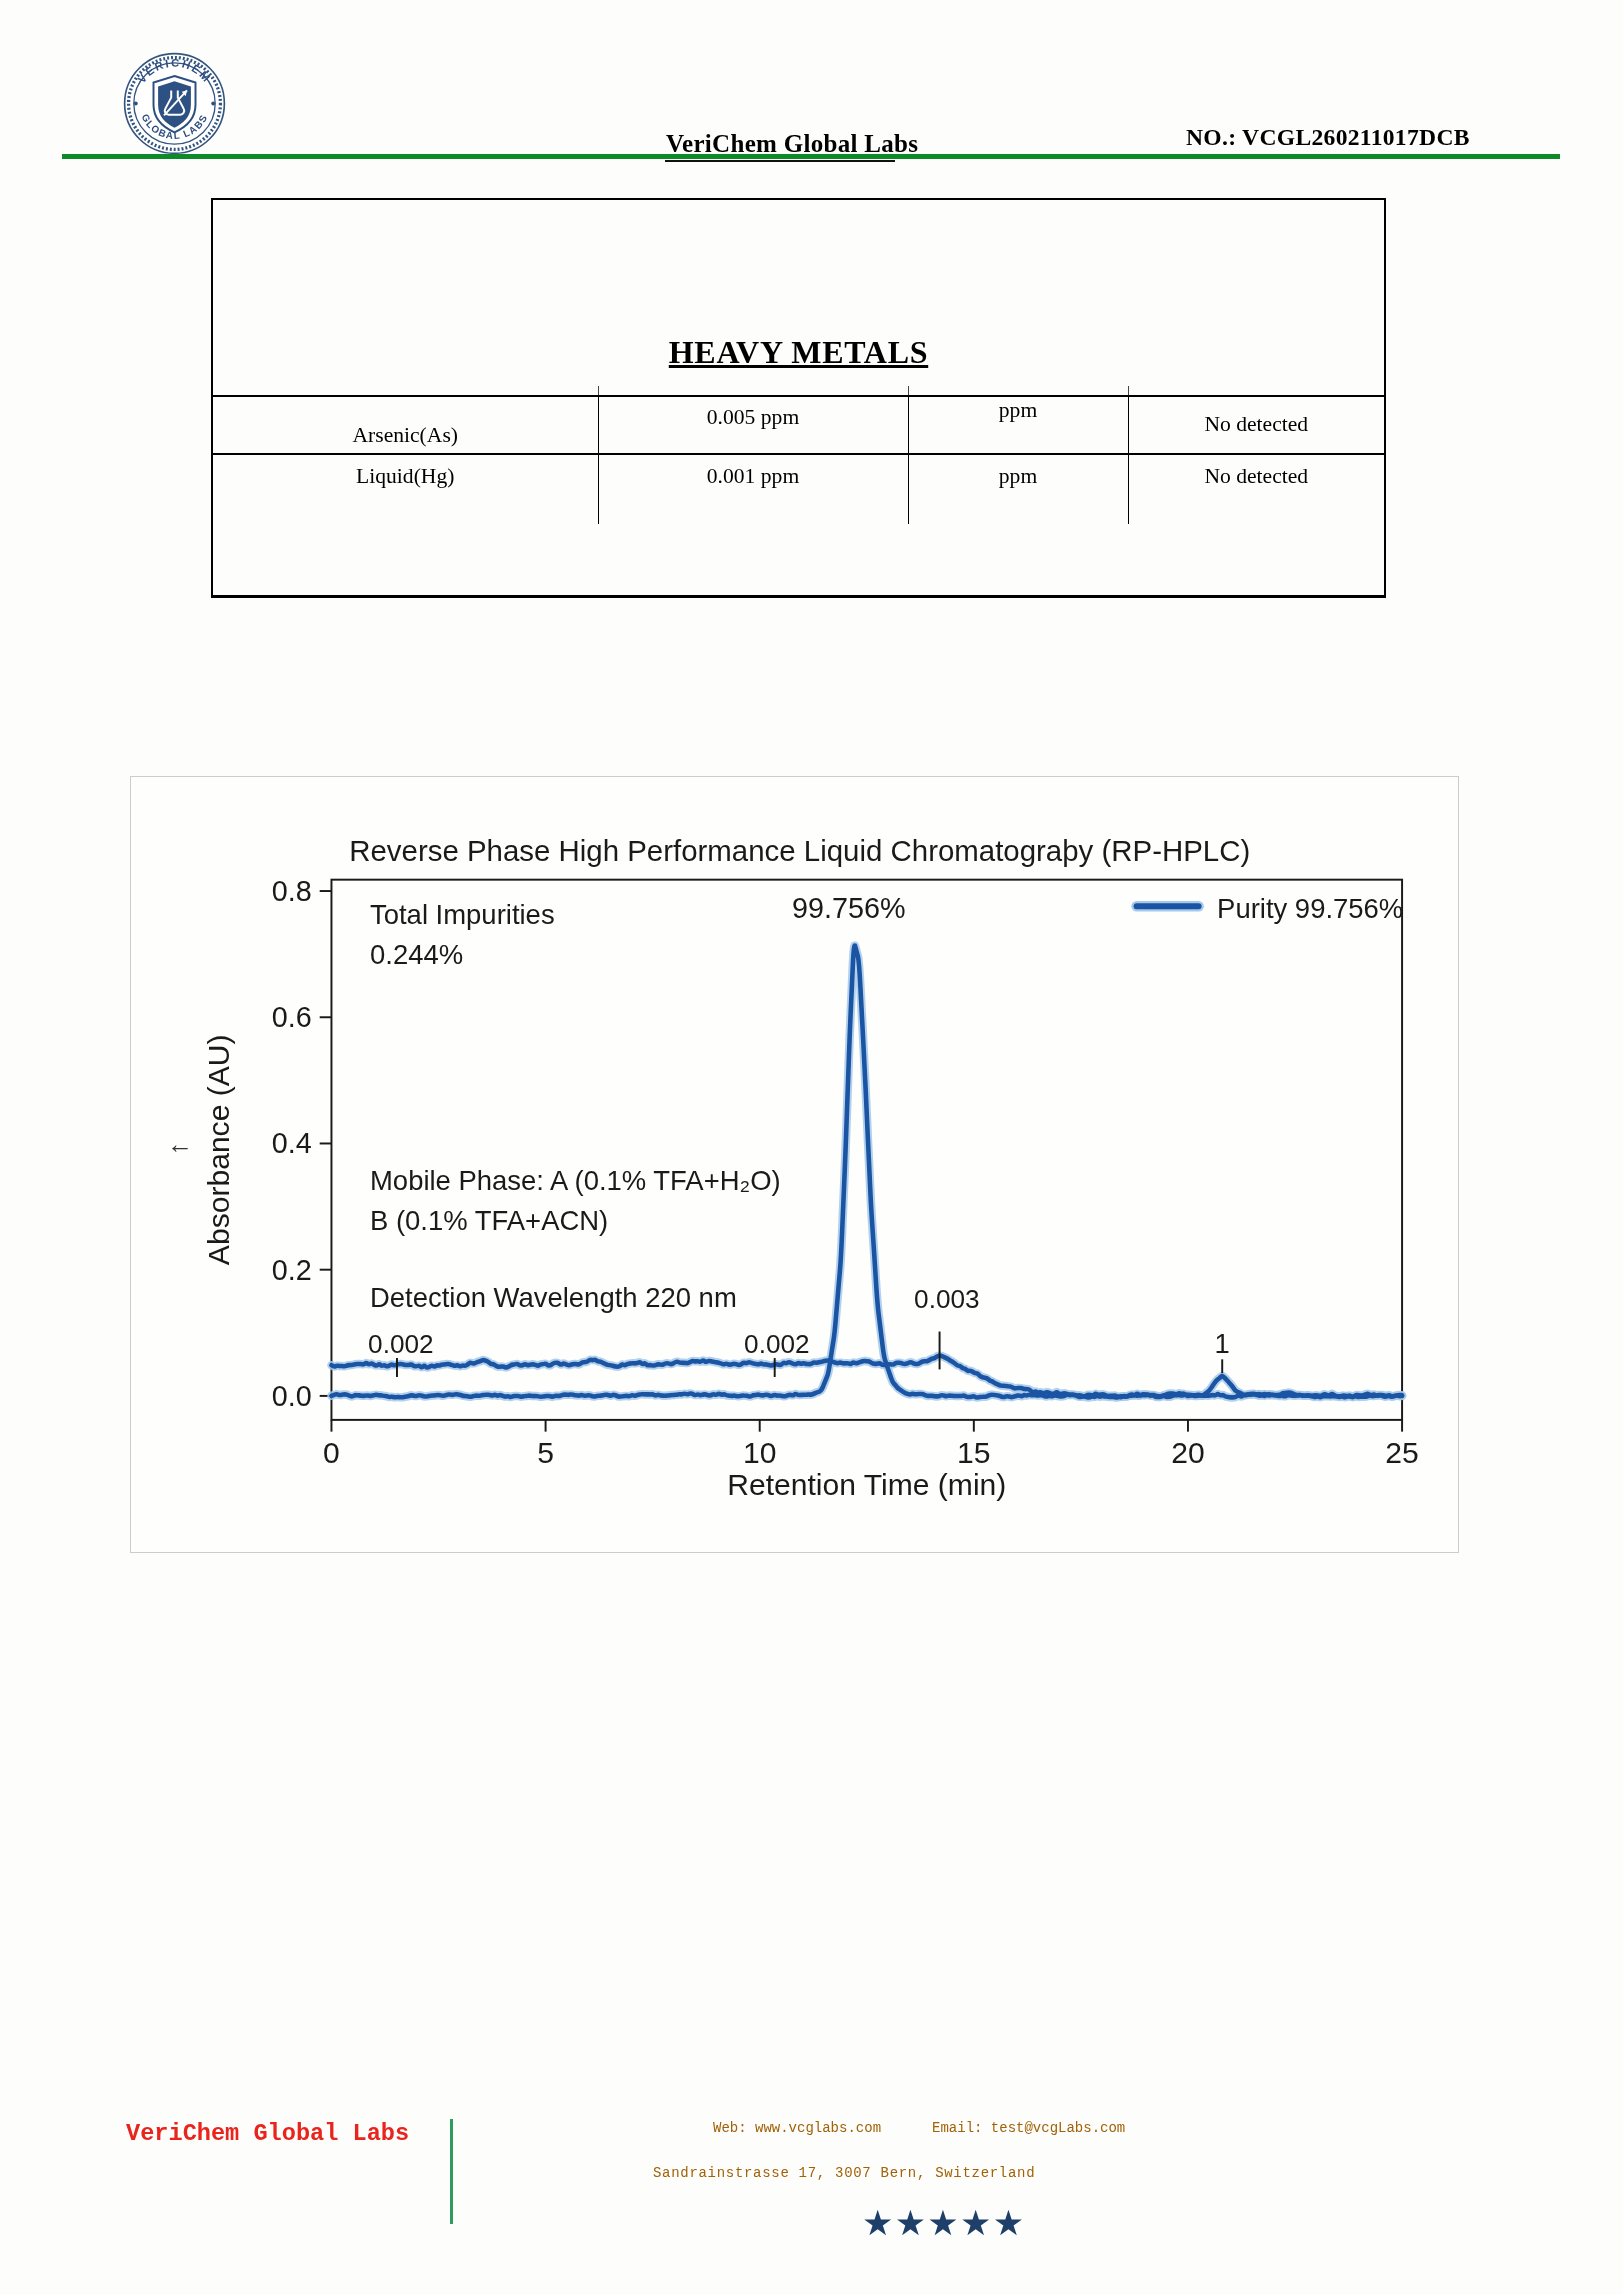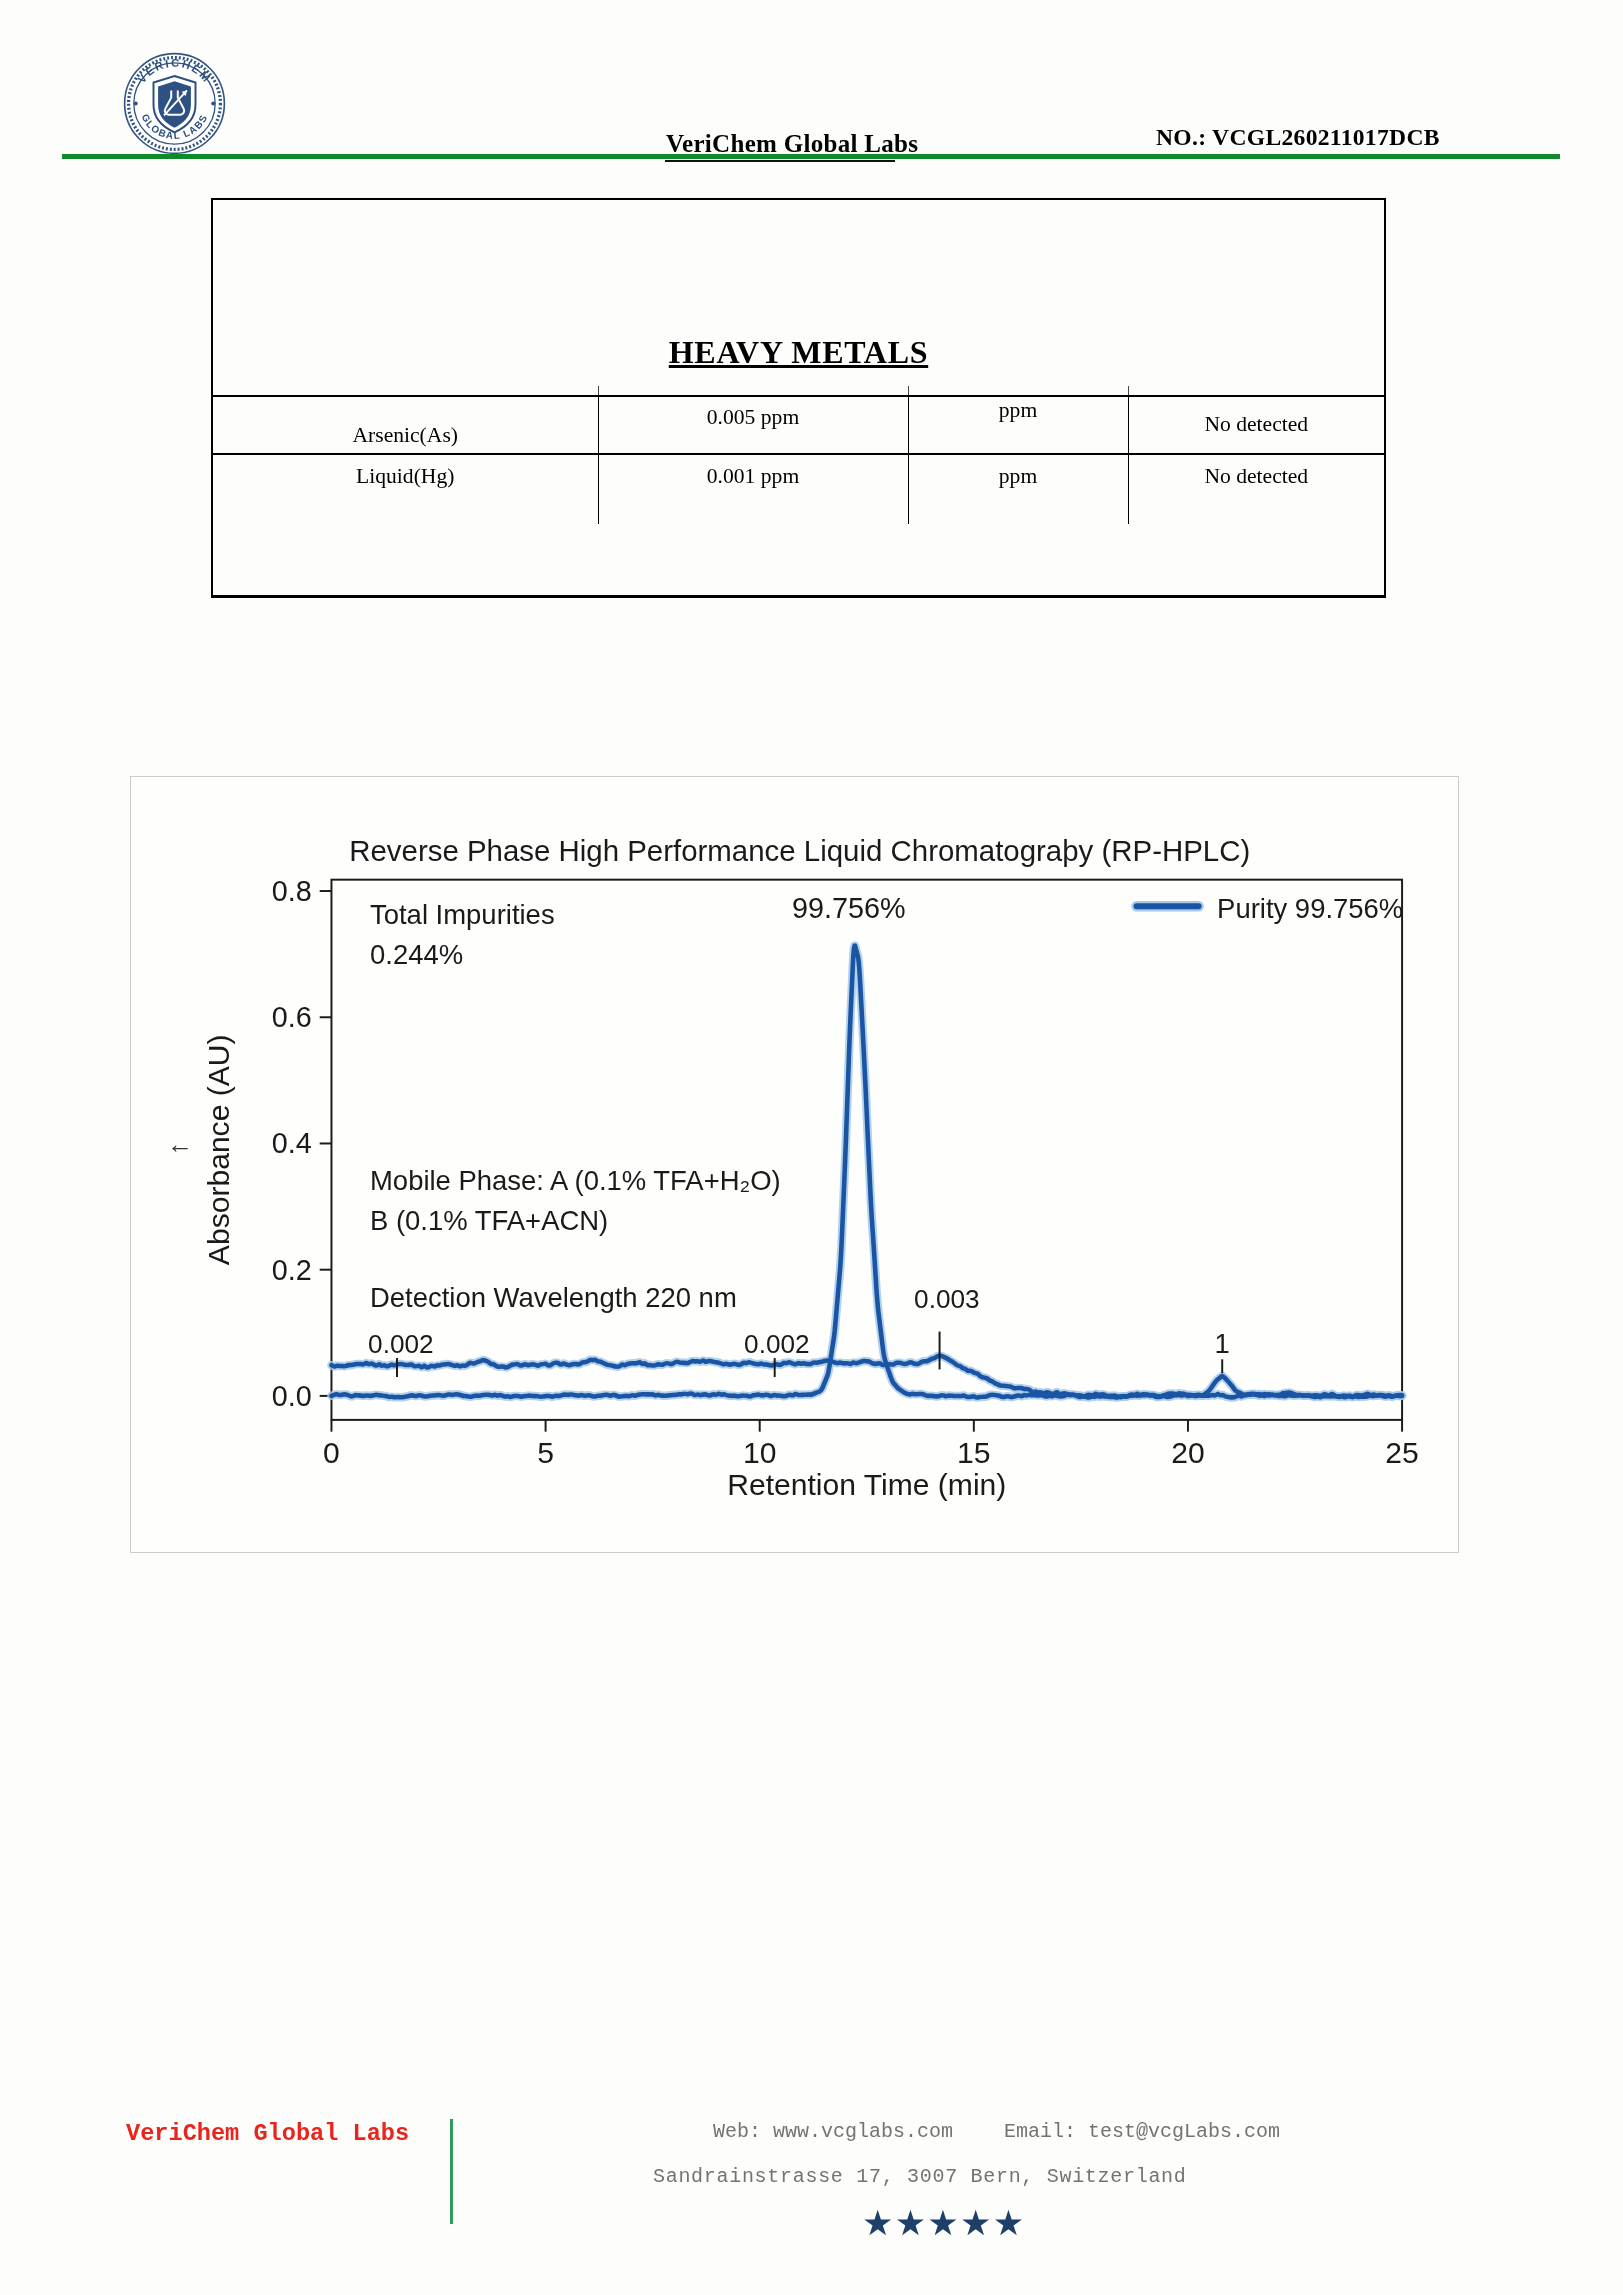--- a/index.html
+++ b/index.html
@@ -33,21 +33,21 @@
 
   
   .chart-panel{left:130px;top:749px;width:1327px;height:775px;border:1.3px solid #cccccc;background:#fefefd;margin-top:27px;}
   .chart-panel svg{display:block;}
   .chart-text{font-family:"Liberation Sans",sans-serif;}
 
   
   .ft-mono{font-family:"Liberation Mono",monospace;}
   .ft-company{color:#e8241c;font-weight:bold;font-size:23.6px;}
   .ft-divider{width:3.3px;height:105px;background:#2e9e5e;}
-  .ft-line{font-size:20px;color:#737373;}
+  .ft-line{font-size:14px;color:#a16207;}
   .ft-stars{color:#1d3f69;font-size:35px;letter-spacing:1.3px;font-family:"DejaVu Sans",sans-serif;}
 </style>
 </head>
 <body>
 
 <div class="page">
 
   <div class="abs" style="left:122px;top:51px;width:105px;height:105px;">
     <svg width="105" height="105" viewBox="0 0 160 160">
       <defs>
@@ -67,21 +67,21 @@
       <circle cx="139" cy="80" r="3" fill="#2d4f80"></circle>
       <path d="M80,38 L112,48 V82 C112,104 98,116 80,124 C62,116 48,104 48,82 V48 Z" fill="#ffffff" stroke="#2d4f80" stroke-width="3"></path>
       <path d="M80,46 L105,54 V82 C105,100 94,110 80,117 C66,110 55,100 55,82 V54 Z" fill="#2e5183"></path>
       <path d="M75,60 v11 l-9,17 a6,6 0 0 0 5.5,9 h17 a6,6 0 0 0 5.5,-9 l-9,-17 v-11" fill="none" stroke="#ffffff" stroke-width="3"></path>
       <line x1="64" y1="98" x2="99" y2="60" stroke="#ffffff" stroke-width="3"></line>
       <path d="M99,60 l-8,2 6,7 z" fill="#ffffff"></path>
     </svg>
   </div>
 
   <div class="abs hdr-title" style="left:666px;top:130px;">VeriChem Global Labs</div>
-  <div class="abs hdr-docno" style="left:1156px;top:124px;">NO.: VCGL260211017DCB</div>
+  <div class="abs hdr-docno" style="left:1186px;top:124px;">NO.: VCGL260211017DCB</div>
   <div class="abs hdr-greenline" style="left:62px;top:154px;width:1498px;height:4.6px;"></div>
   <div class="abs hdr-underline" style="left:665px;top:160px;width:230px;height:2px;"></div>
 
   <div class="abs hm-box">
     <div class="abs hm-title">HEAVY METALS</div>
     <div class="abs col-tick" style="left:385px;"></div>
     <div class="abs col-tick" style="left:695px;"></div>
     <div class="abs col-tick" style="left:915px;"></div>
     <table class="hm-table">
       <colgroup>

